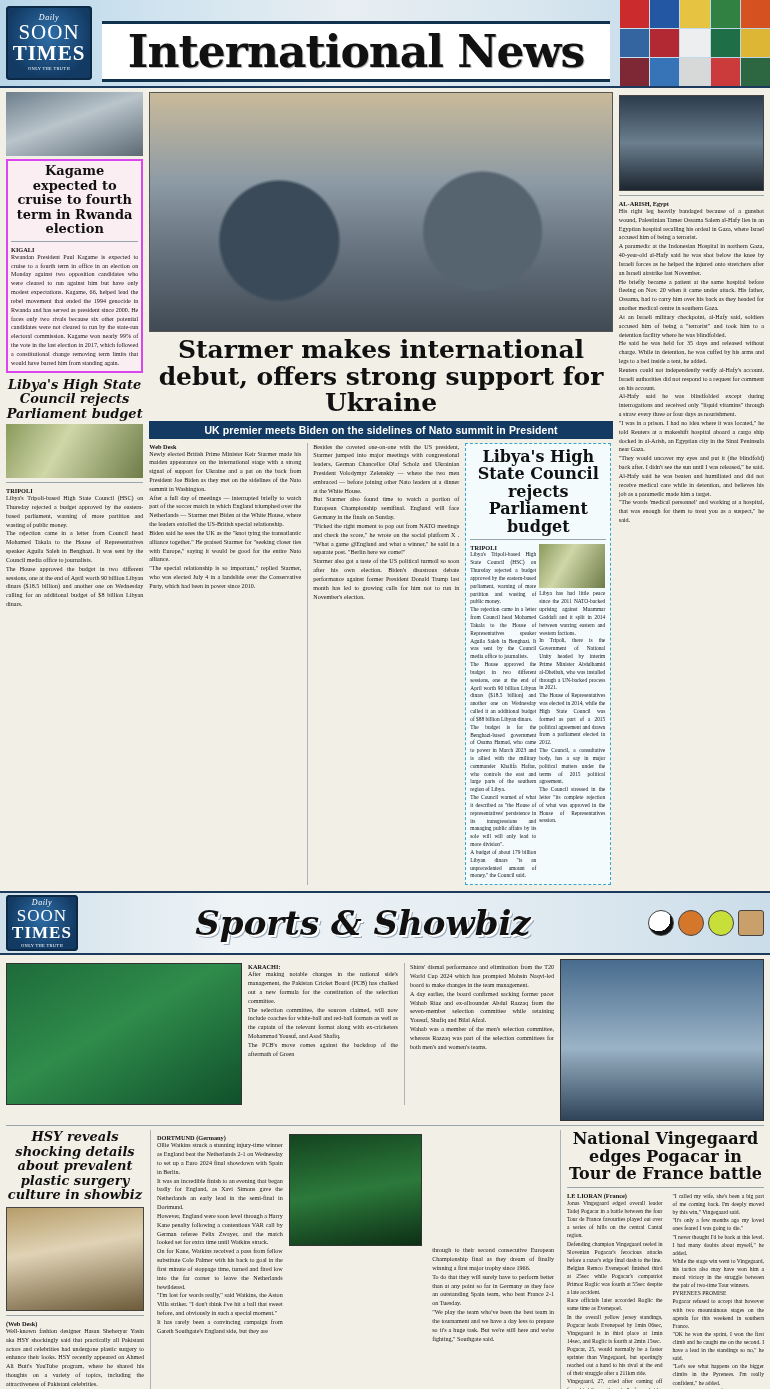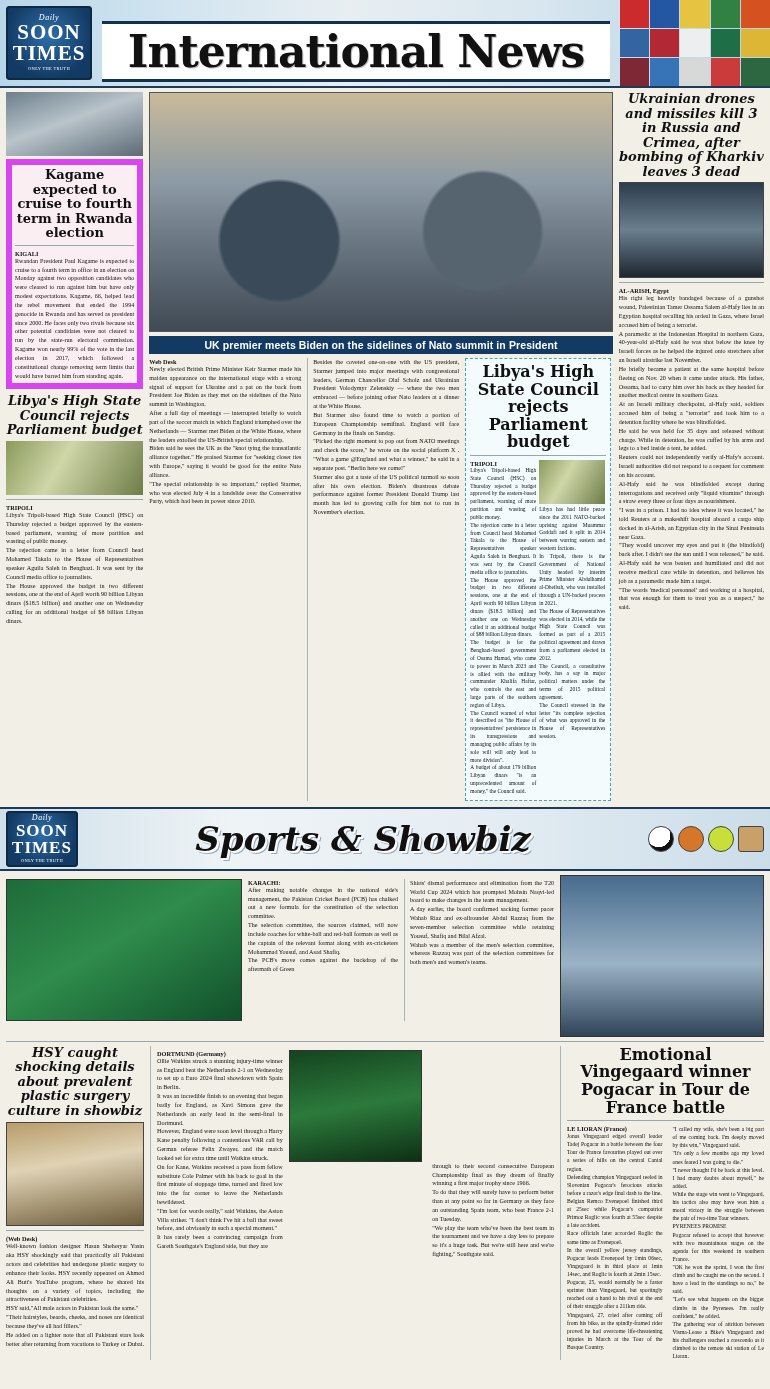--- a/index.html
+++ b/index.html
@@ -22,21 +22,21 @@
   }
   .logo-badge {
     width: 86px; height: 74px; margin-left: 6px;
     background: radial-gradient(circle at 50% 40%, #2e6ea8 0%, #123a63 70%);
     color: #fff; border-radius: 4px;
     display: flex; flex-direction: column; align-items: center; justify-content: center;
     font-family: "Liberation Serif", serif; line-height: 1;
     box-shadow: 0 0 0 2px #0c2946 inset;
   }
   .logo-badge .daily { font-size: 8px; font-style: italic; letter-spacing: .5px; }
-  .logo-badge .soon { font-size: 21px; font-weight: bold; letter-spacing: 1px; }
+  .logo-badge .soon { font-size: 21px; font-weight: normal; letter-spacing: 1px; }
   .logo-badge .times { font-size: 21px; font-weight: bold; letter-spacing: 1px; }
   .logo-badge .tagline { font-size: 4.5px; margin-top: 3px; letter-spacing: .3px; }
   .masthead-title-wrap {
     flex: 1; display: flex; align-items: center; justify-content: center;
   }
   .masthead-title {
     font-size: 44px; font-weight: bold; letter-spacing: -1px;
     background: #fff; padding: 2px 26px;
     border-top: 3px solid #11324f; border-bottom: 3px solid #11324f;
     font-family: "DejaVu Serif", serif;
@@ -70,21 +70,21 @@
     background: #123a63; color: #fff; text-align: center;
     font-family: "Liberation Sans", sans-serif; font-weight: bold;
     font-size: 10.5px; padding: 3px 4px; letter-spacing: .1px;
   }
 
   
   .left-col { width: 138px; }
   .lead-col { width: 466px; }
   .right-col { width: 146px; }
 
-  .kagame-box { background: #fbeef2; border: 6px solid #d946ef; padding: 3px; }
+  .kagame-box { background: #fbeef2; border: 2px solid #d946ef; padding: 3px; }
   .libya-box { border: 1px dashed #39a6c8; background: #f3fbfd; padding: 4px; }
 
   
   .sports-masthead {
     margin-top: 6px;
     height: 64px;
     background: linear-gradient(90deg,#cfe0ea 0%,#eef3f6 30%,#e6eef3 60%,#cbdde9 100%);
     border-top: 2px solid #1b3a5c; border-bottom: 2px solid #1b3a5c;
     display: flex; align-items: center; position: relative; overflow: hidden;
   }
@@ -162,20 +162,21 @@
         </div>
       </div>
 
       <div class="lead-col">
         <div class="photo ph-oval" style="height:240px;border:1px solid #555;">
           <div style="position:absolute;left:0;top:0;right:0;bottom:0;background:
               radial-gradient(circle at 28% 62%, #3a4a58 0 16%, rgba(0,0,0,0) 17%),
               radial-gradient(circle at 72% 58%, #56646f 0 16%, rgba(0,0,0,0) 17%),
               linear-gradient(180deg,#c9ba9a 0%,#8c9aa5 38%,#6e7a85 60%,#3f4a55 100%);"></div>
         </div>
+        <div class="headline-xl" style="margin-top:5px;">Starmer makes international debut, offers strong support for Ukraine</div>
         <div class="banner-blue" style="margin-top:4px;">UK premier meets Biden on the sidelines of Nato summit in President</div>
 
         <div class="cols" style="margin-top:4px;">
 
           <div style="width:152px;">
             <div class="dateline">Web Desk</div>
             <div class="body-text" style="white-space:pre-line;">Newly elected British Prime Minister Keir Starmer made his maiden appearance on the international stage  with a strong signal of support for Ukraine and a pat on the back from President Joe Biden as they met on the sidelines of the Nato summit in Washington.
 After a full day of meetings — interrupted briefly to watch part of the soccer match in which England triumphed over the Netherlands — Starmer met Biden at the White House, where the leaders extolled the US-British special relationship.
 Biden said he sees the UK as the "knot tying the transatlantic alliance together." He praised Starmer for "seeking closer ties with Europe," saying it would be good for the entire Nato alliance.
 "The special relationship is so important," replied Starmer, who was elected July 4 in a landslide over the Conservative Party, which had been in power since 2010.</div>
@@ -207,21 +208,20 @@
 The House of Representatives was elected in 2014, while the High State Council was formed as part of a 2015 political agreement and drawn from a parliament elected in 2012.
 The Council, a consultative body, has a say in major political matters under the terms of 2015 political agreement.
 The Council stressed in the letter "its complete rejection of what was approved in the House of Representatives session.</div>
               </div>
             </div>
           </div>
         </div>
       </div>
 
       <div class="right-col">
-        <div class="headline-sm italic">Ukrainian drones and missiles kill 3 in Russia and Crimea, after bombing of Kharkiv leaves 3 dead</div>
         <div class="photo ph-drone" style="height:96px;margin-top:3px;border:1px solid #444;"></div>
         <div class="hr-thin"></div>
         <div class="dateline">AL-ARISH, Egypt</div>
         <div class="body-text" style="white-space:pre-line;">His right leg heavily bandaged because of a gunshot wound, Palestinian Tamer Ossama Salem al-Hafy lies in an Egyptian hospital recalling his ordeal in Gaza, where Israel accused him of being a terrorist.
 A paramedic at the Indonesian Hospital in northern Gaza, 40-year-old al-Hafy said he was shot below the knee by Israeli forces as he helped the injured onto stretchers after an Israeli airstrike last November.
 He briefly became a patient at the same hospital before fleeing on Nov. 20 when it came under attack. His father, Ossama, had to carry him over his back as they headed for another medical centre in southern Gaza.
 At an Israeli military checkpoint, al-Hafy said, soldiers accused him of being a "terrorist" and took him to a detention facility where he was blindfolded.
 He said he was held for 35 days and released without charge. While in detention, he was cuffed by his arms and legs to a bed inside a tent, he added.
 Reuters could not independently verify al-Hafy's account. Israeli authorities did not respond to a request for comment on his account.
 Al-Hafy said he was blindfolded except during interrogations and received only "liquid vitamins" through a straw every three or four days as nourishment.
@@ -272,21 +272,21 @@
       <div style="width:204px;">
         <div class="photo ph-cycle" style="height:162px;border:1px solid #333;"></div>
       </div>
     </div>
 
     <div class="hr-thin"></div>
 
     <div class="cols">
 
       <div style="width:140px;">
-        <div class="headline-sm italic">HSY caught shocking details about prevalent plastic surgery culture in showbiz</div>
+        <div class="headline-sm italic">HSY reveals shocking details about prevalent plastic surgery culture in showbiz</div>
         <div class="photo ph-hsy" style="height:104px;margin-top:4px;border:1px solid #444;"></div>
         <div class="hr-thin"></div>
         <div class="dateline">(Web Desk)</div>
         <div class="body-text" style="white-space:pre-line;">Well-known fashion designer Hasan Sheheryar Yasin aka HSY shockingly said that practically all Pakistani actors and celebrities had undergone plastic surgery to enhance their looks. HSY recently appeared on Ahmed Ali Butt's YouTube program, where he shared his thoughts on a variety of topics, including the attractiveness of Pakistani celebrities.
 HSY said,"All male actors in Pakistan look the same."
 "Their hairstyles, beards, cheeks, and noses are identical because they've all had fillers."
 He added on a lighter note that all Pakistani stars look better after returning from vacations to Turkey or Dubai.</div>
       </div>
 
       <div class="vr" style="width:404px;padding-left:6px;">
@@ -305,21 +305,21 @@
           </div>
           <div style="width:128px;padding-left:4px;">
             <div class="body-text" style="white-space:pre-line;margin-top:112px;">through to their second consecutive European Championship final as they dream of finally winning a first major trophy since 1966.
 To do that they will surely have to perform better than at any point so far in Germany as they face an outstanding Spain team, who beat France 2-1 on Tuesday.
 "We play the team who've been the best team in the tournament and we have a day less to prepare so it's a huge task. But we're still here and we're fighting," Southgate said.</div>
           </div>
         </div>
       </div>
 
       <div class="vr" style="width:204px;padding-left:6px;">
-        <div class="headline-md">Emotional Vingegaard winner Pogacar in Tour de France battle</div>
+        <div class="headline-md">National Vingegaard edges Pogacar in Tour de France battle</div>
         <div class="hr-thin"></div>
         <div class="cols">
           <div style="width:96px;">
             <div class="dateline">LE LIORAN (France)</div>
             <div class="body-text" style="white-space:pre-line;font-size:5.6px;">Jonas Vingegaard edged overall leader Tadej Pogacar in a battle between the four Tour de France favourites played out over a series of hills on the central Cantal region.
 Defending champion Vingegaard reeled in Slovenian Pogacar's ferocious attacks before a razor's edge final dash to the line.
 Belgian Remco Evenepoel finished third at 25sec while Pogacar's compatriot Primoz Roglic was fourth at 55sec despite a late accident.
 Race officials later accorded Roglic the same time as Evenepoel.
 In the overall yellow jersey standings, Pogacar leads Evenepoel by 1min 06sec, Vingegaard is in third place at 1min 14sec, and Roglic is fourth at 2min 15sec.
 Pogacar, 25, would normally be a faster sprinter than Vingegaard, but sportingly reached out a hand to his rival at the end of their struggle after a 211km ride.

